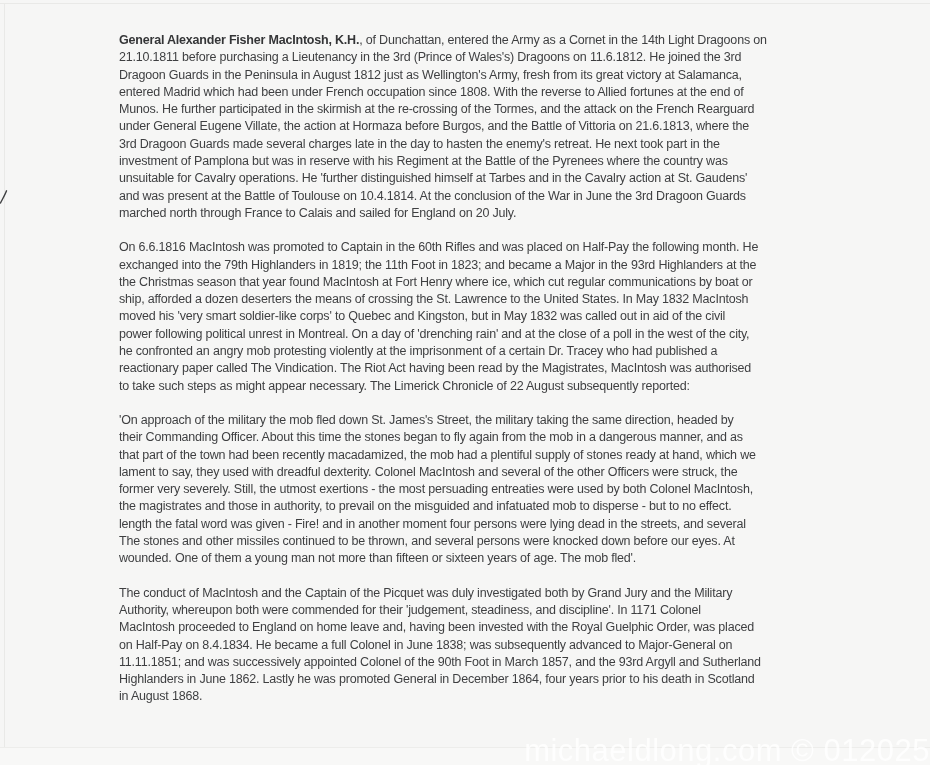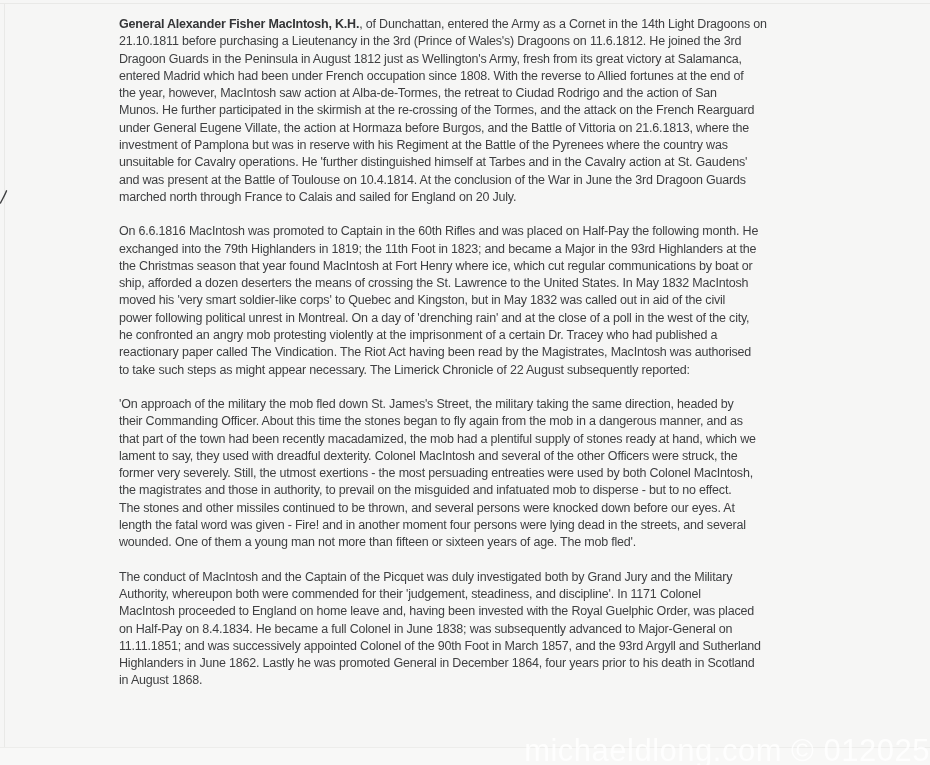--- a/index.html
+++ b/index.html
@@ -35,21 +35,21 @@
     position: absolute; left: 0px; top: 190px; width: 8px; height: 14px;
   }
   .article {
     position: absolute;
     left: 119px; top: 16px; width: 800px;
     color: #3e3f41;
     font-size: 12.5px;
     line-height: 17.3px;
     letter-spacing: -0.2px;
   }
-  .para { margin: 0 0 17px 0; }
+  .para { margin: 16px 0 17px 0; }
   .line { white-space: nowrap; }
   .b { font-weight: 700; color: #343537; }
   .i { }
   .watermark {
     position: absolute;
     right: 0px; bottom: -4px;
     font-size: 31px;
     letter-spacing: 0.5px;
     color: rgba(255,255,255,0.82);
     white-space: nowrap;
@@ -68,23 +68,23 @@
   <svg class="stray-mark" viewBox="0 0 8 14">
     <path d="M0.5,13 C2,10 5,5 6.5,0.8" stroke="#3e3f41" stroke-width="1.4" fill="none" stroke-linecap="round"></path>
   </svg>
 
   <div class="article">
       <div class="para">
         <div class="line"><span class="b">General Alexander Fisher MacIntosh, K.H.</span><span>, of Dunchattan, entered the Army as a Cornet in the 14th Light Dragoons on</span></div>
         <div class="line"><span>21.10.1811 before purchasing a Lieutenancy in the 3rd (Prince of Wales's) Dragoons on 11.6.1812. He joined the 3rd</span></div>
         <div class="line"><span>Dragoon Guards in the Peninsula in August 1812 just as Wellington's Army, fresh from its great victory at Salamanca,</span></div>
         <div class="line"><span>entered Madrid which had been under French occupation since 1808. With the reverse to Allied fortunes at the end of</span></div>
-        <div class="line"><span>the year, however, MacIntosh saw action at Alba-de-Tormes, the retreat to Ciudad Rodrigo and the action of San</span></div>
         <div class="line"><span>Munos. He further participated in the skirmish at the re-crossing of the Tormes, and the attack on the French Rearguard</span></div>
         <div class="line"><span>under General Eugene Villate, the action at Hormaza before Burgos, and the Battle of Vittoria on 21.6.1813, where the</span></div>
+        <div class="line"><span>3rd Dragoon Guards made several charges late in the day to hasten the enemy's retreat. He next took part in the</span></div>
         <div class="line"><span>investment of Pamplona but was in reserve with his Regiment at the Battle of the Pyrenees where the country was</span></div>
         <div class="line"><span>unsuitable for Cavalry operations. He 'further distinguished himself at Tarbes and in the Cavalry action at St. Gaudens'</span></div>
         <div class="line"><span>and was present at the Battle of Toulouse on 10.4.1814. At the conclusion of the War in June the 3rd Dragoon Guards</span></div>
         <div class="line"><span>marched north through France to Calais and sailed for England on 20 July.</span></div>
       </div>
       <div class="para">
         <div class="line"><span>On 6.6.1816 MacIntosh was promoted to Captain in the 60th Rifles and was placed on Half-Pay the following month. He</span></div>
         <div class="line"><span>exchanged into the 79th Highlanders in 1819; the 11th Foot in 1823; and became a Major in the 93rd Highlanders at the</span></div>
         <div class="line"><span>the Christmas season that year found MacIntosh at Fort Henry where ice, which cut regular communications by boat or</span></div>
         <div class="line"><span>ship, afforded a dozen deserters the means of crossing the St. Lawrence to the United States. In May 1832 MacIntosh</span></div>
@@ -94,22 +94,22 @@
         <div class="line"><span>reactionary paper called </span><span class="i">The Vindication</span><span>. The Riot Act having been read by the Magistrates, MacIntosh was authorised</span></div>
         <div class="line"><span>to take such steps as might appear necessary. The </span><span class="i">Limerick Chronicle</span><span> of 22 August subsequently reported:</span></div>
       </div>
       <div class="para">
         <div class="line"><span>'On approach of the military the mob fled down St. James's Street, the military taking the same direction, headed by</span></div>
         <div class="line"><span>their Commanding Officer. About this time the stones began to fly again from the mob in a dangerous manner, and as</span></div>
         <div class="line"><span>that part of the town had been recently macadamized, the mob had a plentiful supply of stones ready at hand, which we</span></div>
         <div class="line"><span>lament to say, they used with dreadful dexterity. Colonel MacIntosh and several of the other Officers were struck, the</span></div>
         <div class="line"><span>former very severely. Still, the utmost exertions - the most persuading entreaties were used by both Colonel MacIntosh,</span></div>
         <div class="line"><span>the magistrates and those in authority, to prevail on the misguided and infatuated mob to disperse - but to no effect.</span></div>
+        <div class="line"><span>length the fatal word was given - Fire! and in another moment four persons were lying dead in the streets, and several</span></div>
         <div class="line"><span>The stones and other missiles continued to be thrown, and several persons were knocked down before our eyes. At</span></div>
-        <div class="line"><span>length the fatal word was given - Fire! and in another moment four persons were lying dead in the streets, and several</span></div>
         <div class="line"><span>wounded. One of them a young man not more than fifteen or sixteen years of age. The mob fled'.</span></div>
       </div>
       <div class="para">
         <div class="line"><span>The conduct of MacIntosh and the Captain of the Picquet was duly investigated both by Grand Jury and the Military</span></div>
         <div class="line"><span>Authority, whereupon both were commended for their 'judgement, steadiness, and discipline'. In 1171 Colonel</span></div>
         <div class="line"><span>MacIntosh proceeded to England on home leave and, having been invested with the Royal Guelphic Order, was placed</span></div>
         <div class="line"><span>on Half-Pay on 8.4.1834. He became a full Colonel in June 1838; was subsequently advanced to Major-General on</span></div>
         <div class="line"><span>11.11.1851; and was successively appointed Colonel of the 90th Foot in March 1857, and the 93rd Argyll and Sutherland</span></div>
         <div class="line"><span>Highlanders in June 1862. Lastly he was promoted General in December 1864, four years prior to his death in Scotland</span></div>
         <div class="line"><span>in August 1868.</span></div>

